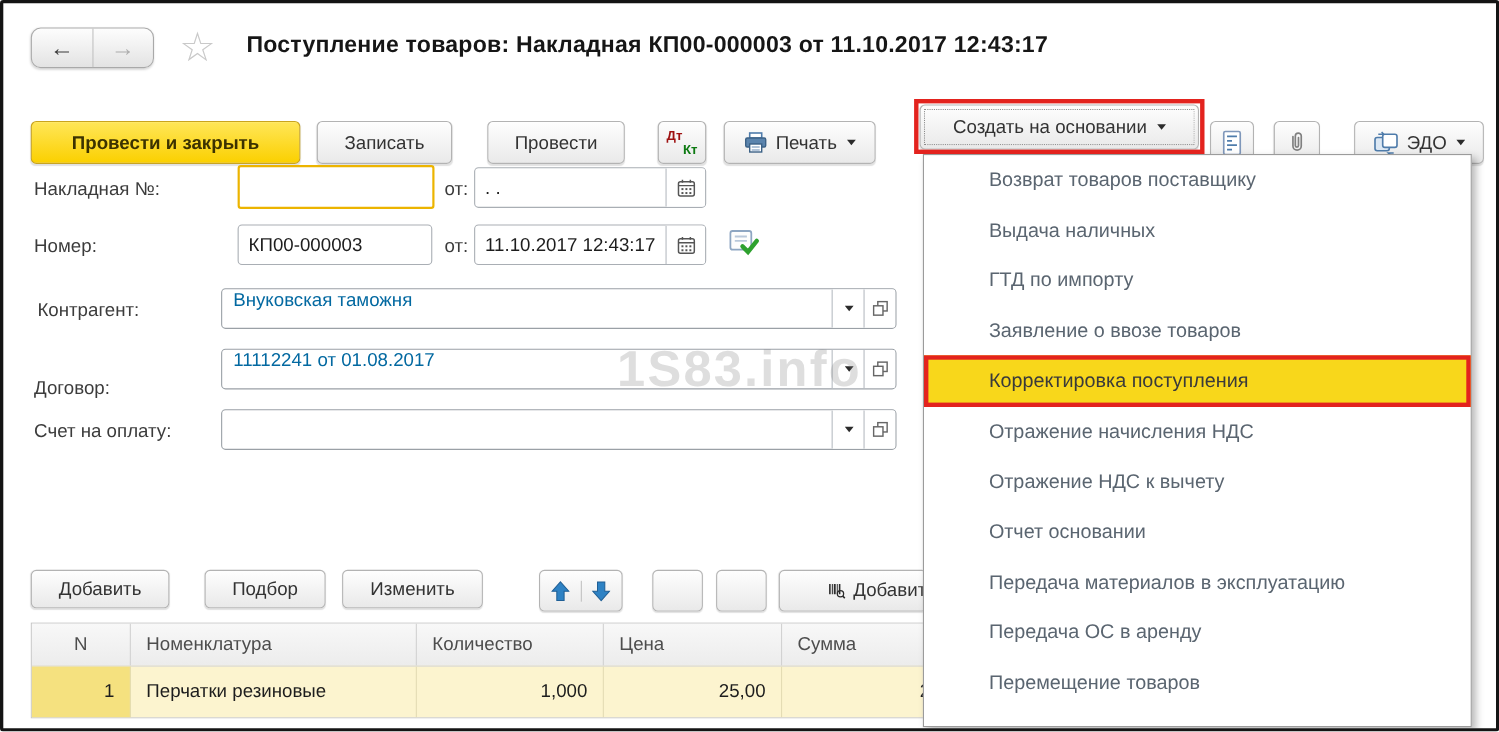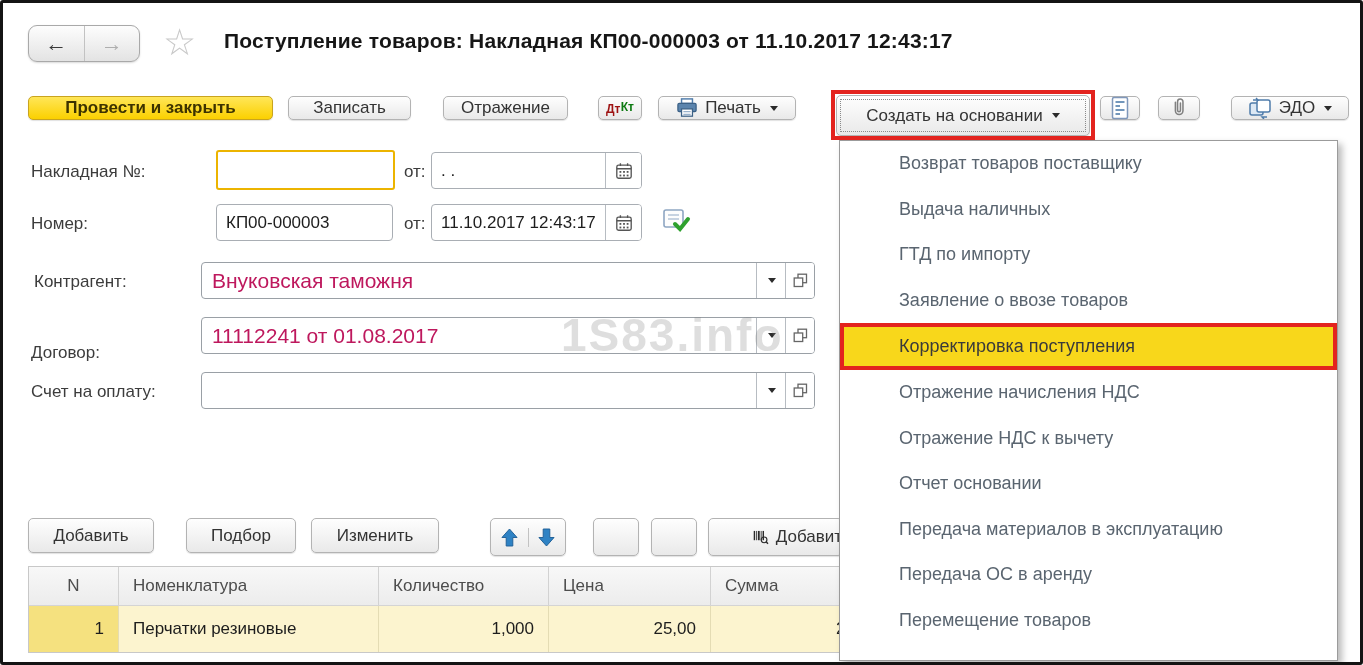--- a/index.html
+++ b/index.html
@@ -19,21 +19,21 @@
     box-shadow:0 1px 2px rgba(0,0,0,.15);
   }
   .nav-seg { flex:1; display:flex; align-items:center; justify-content:center; font-size:22px; cursor:pointer; }
   .nav-seg.back { border-right:1px solid #c2c2c2; color:#3a3a3a; }
   .nav-seg.fwd { color:#aeaeae; }
   .star { left:160px; top:18px; font-size:37px; color:#c9c9c9; }
   .title { left:221px; top:26px; font-size:21px; font-weight:bold; color:#161616; letter-spacing:.2px; }
 
   
   .btn {
-    position:absolute; height:24px; top:93px;
+    position:absolute; height:39px; top:107px;
     display:flex; align-items:center; justify-content:center; gap:7px;
     border:1px solid #b3b3b3; border-radius:5px;
     background:linear-gradient(#fefefe,#e9e9e9);
     font-size:17px; color:#333; cursor:pointer;
     box-shadow:0 1px 1px rgba(0,0,0,.12);
   }
   .btn-yellow {
     background:linear-gradient(#ffe658,#fbd000);
     border:1px solid #c9a41e; font-weight:bold; color:#3c3200;
   }
@@ -52,21 +52,21 @@
   .flabel { position:absolute; font-size:17px; color:#3c3c3c; }
   .input {
     position:absolute; height:37px; border:1px solid #a9aeb4; border-radius:4px; background:#fff;
     font-size:17px; color:#1d1d1d; display:flex; align-items:center; padding:0 9px;
   }
   .input.focus { border:2px solid #ecb400; border-radius:3px; }
   .date-group { position:absolute; height:37px; display:flex; border:1px solid #a9aeb4; border-radius:4px; background:#fff; overflow:hidden; }
   .date-val { flex:1; display:flex; align-items:center; padding:0 9px; font-size:17px; color:#1d1d1d; }
   .date-btn { width:36px; border-left:1px solid #b7bcc2; display:flex; align-items:center; justify-content:center; background:#fff; cursor:pointer; }
   .combo { position:absolute; height:37px; display:flex; border:1px solid #9aa0a6; border-radius:4px; background:#fff; overflow:hidden; }
-  .combo-val { flex:1; display:flex; align-items:center; padding:0 10px; font-size:21px; color:#be185d; white-space:nowrap; }
+  .combo-val { flex:1; display:flex; padding:0 10px; font-size:17px; color:#0369a1; white-space:nowrap; }
   .combo-cell { width:29px; border-left:1px solid #b7bcc2; display:flex; align-items:center; justify-content:center; cursor:pointer; background:#fff; }
 
   .watermark { left:558px; top:305px; font-size:46px; font-weight:bold; color:rgba(125,125,125,.25); letter-spacing:2px; z-index:6; }
 
   
   .menu {
     left:836px; top:137px; width:499px; height:521px; background:#fff;
     border:1px solid #9b9b9b; box-shadow:4px 4px 7px rgba(0,0,0,.28); z-index:20;
   }
   .menu-item { height:45.5px; display:flex; align-items:center; padding-left:59px; font-size:18px; color:#5a6570; cursor:pointer; white-space:nowrap; }
@@ -113,21 +113,21 @@
   <div class="abs star">☆</div>
   <div class="abs title">Поступление товаров: Накладная КП00-000003 от 11.10.2017 12:43:17</div>
 
   <button class="btn btn-yellow" style="left:25px;width:245px;">
     <span>Провести и закрыть</span>
   </button>
   <button class="btn" style="left:285px;width:123px;">
     <span>Записать</span>
   </button>
   <button class="btn" style="left:440px;width:125px;">
-    <span>Отражение</span>
+    <span>Провести</span>
   </button>
   <button class="btn dtkt">
     <span class="dt">Дт</span>
     <span class="kt">Кт</span>
   </button>
   <button class="btn" style="left:655px;width:138px;">
     <svg width="22" height="20" viewBox="0 0 24 22">
       <rect x="6" y="1" width="12" height="5" fill="#fff" stroke="#4f7cab" stroke-width="1.6"></rect>
       <rect x="2" y="6" width="20" height="9" rx="1.5" fill="#5b84ad" stroke="#3c6186" stroke-width="1.4"></rect>
       <rect x="6" y="12" width="12" height="8" fill="#fff" stroke="#3c6186" stroke-width="1.4"></rect>

